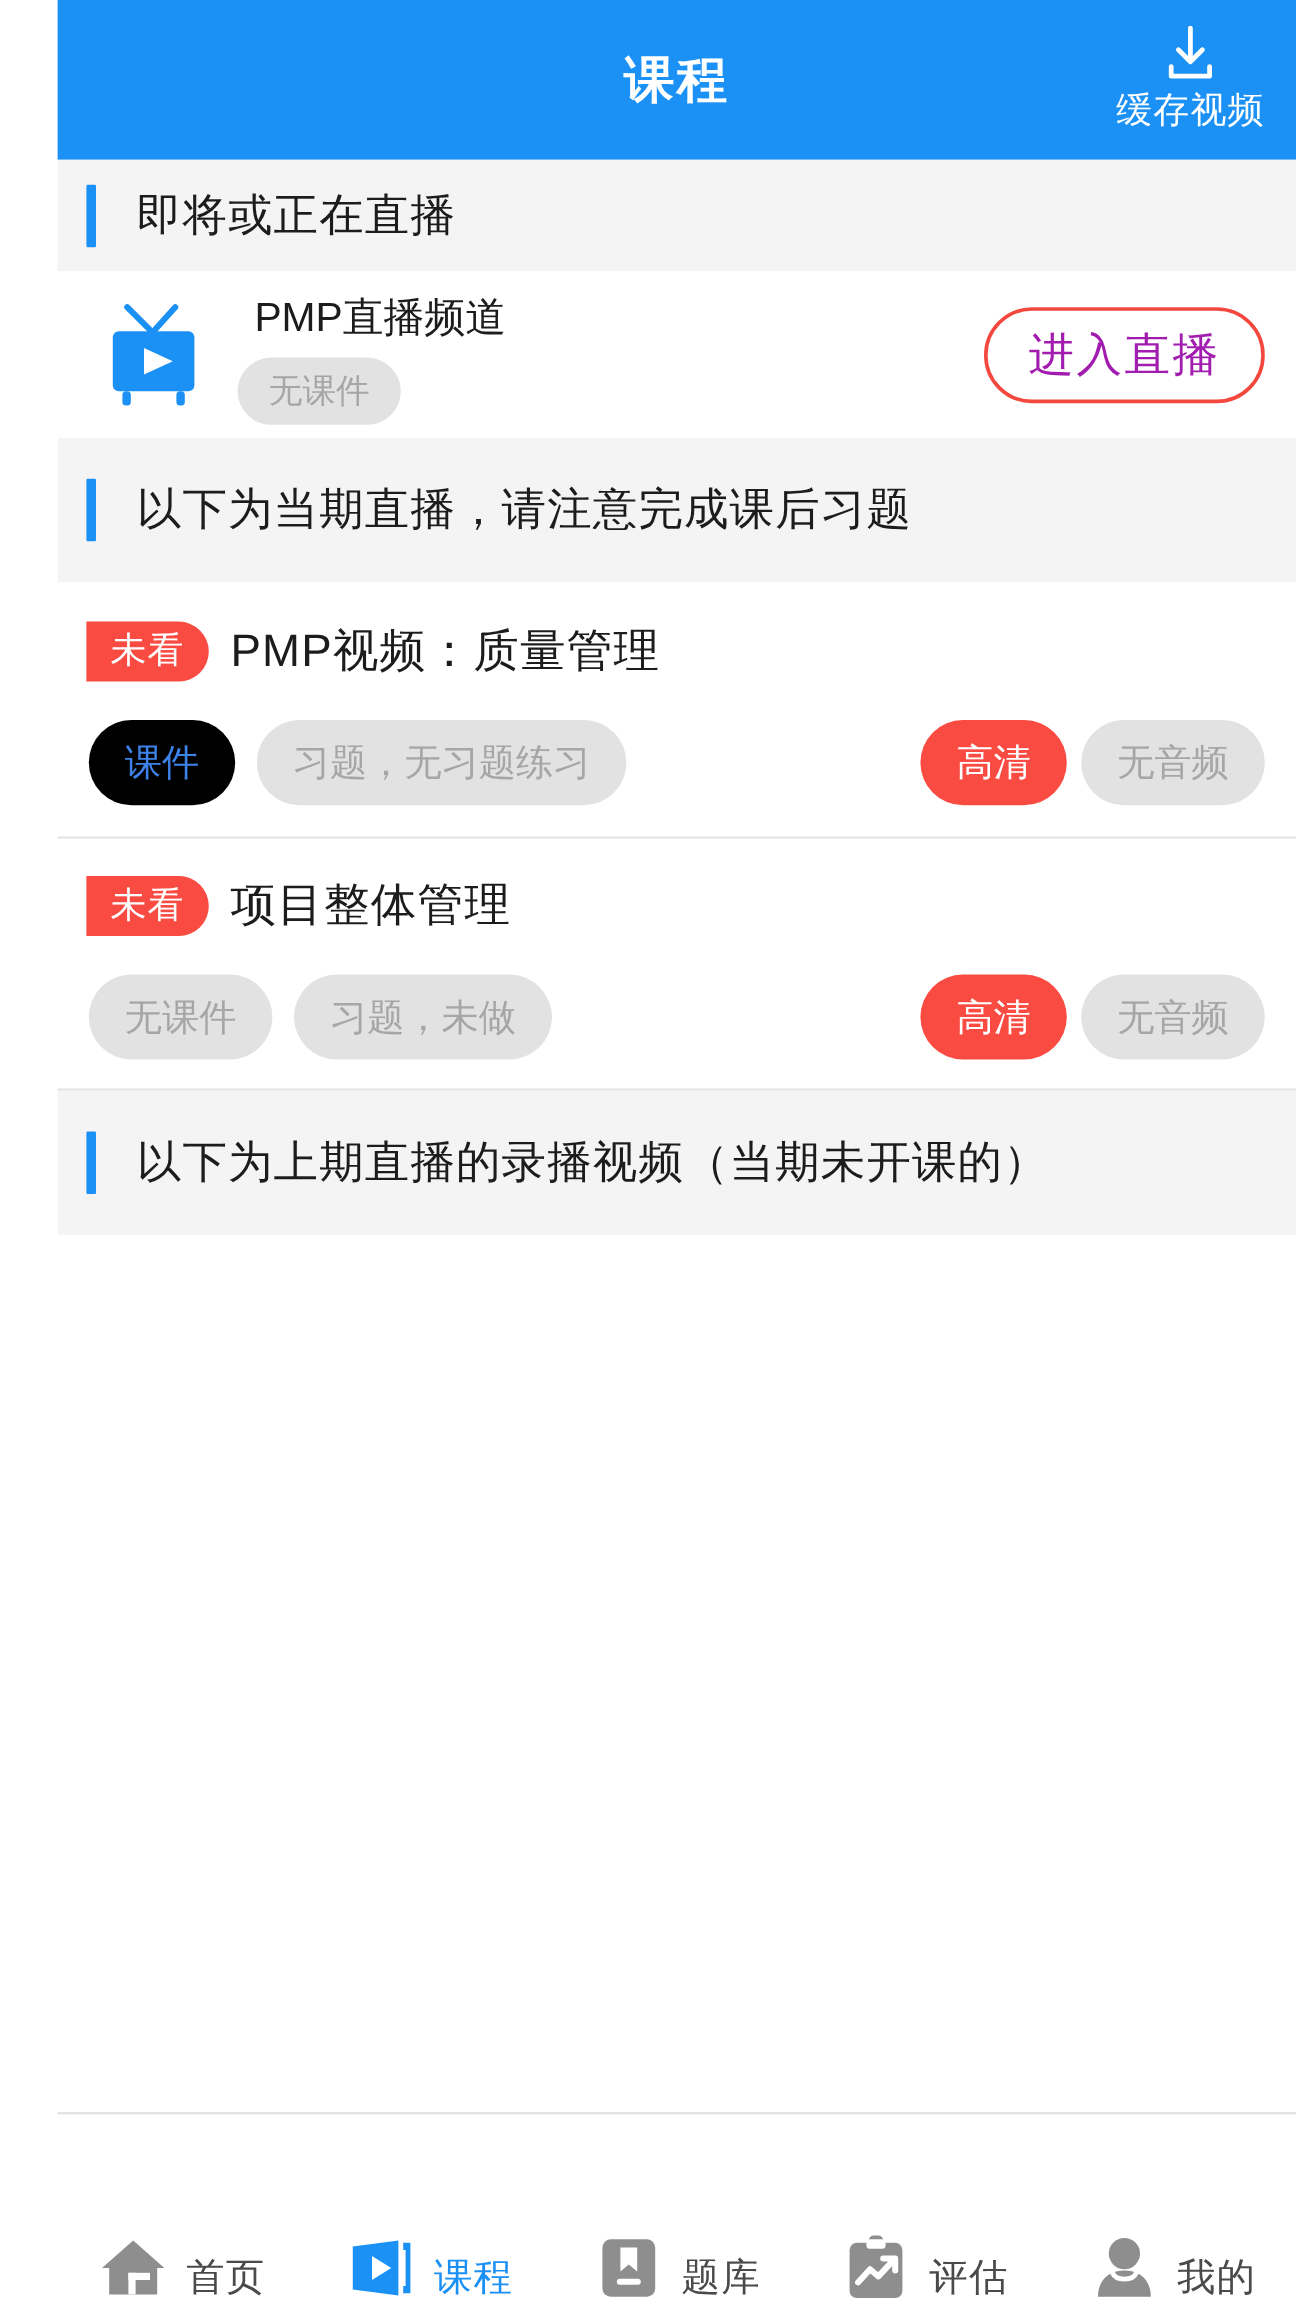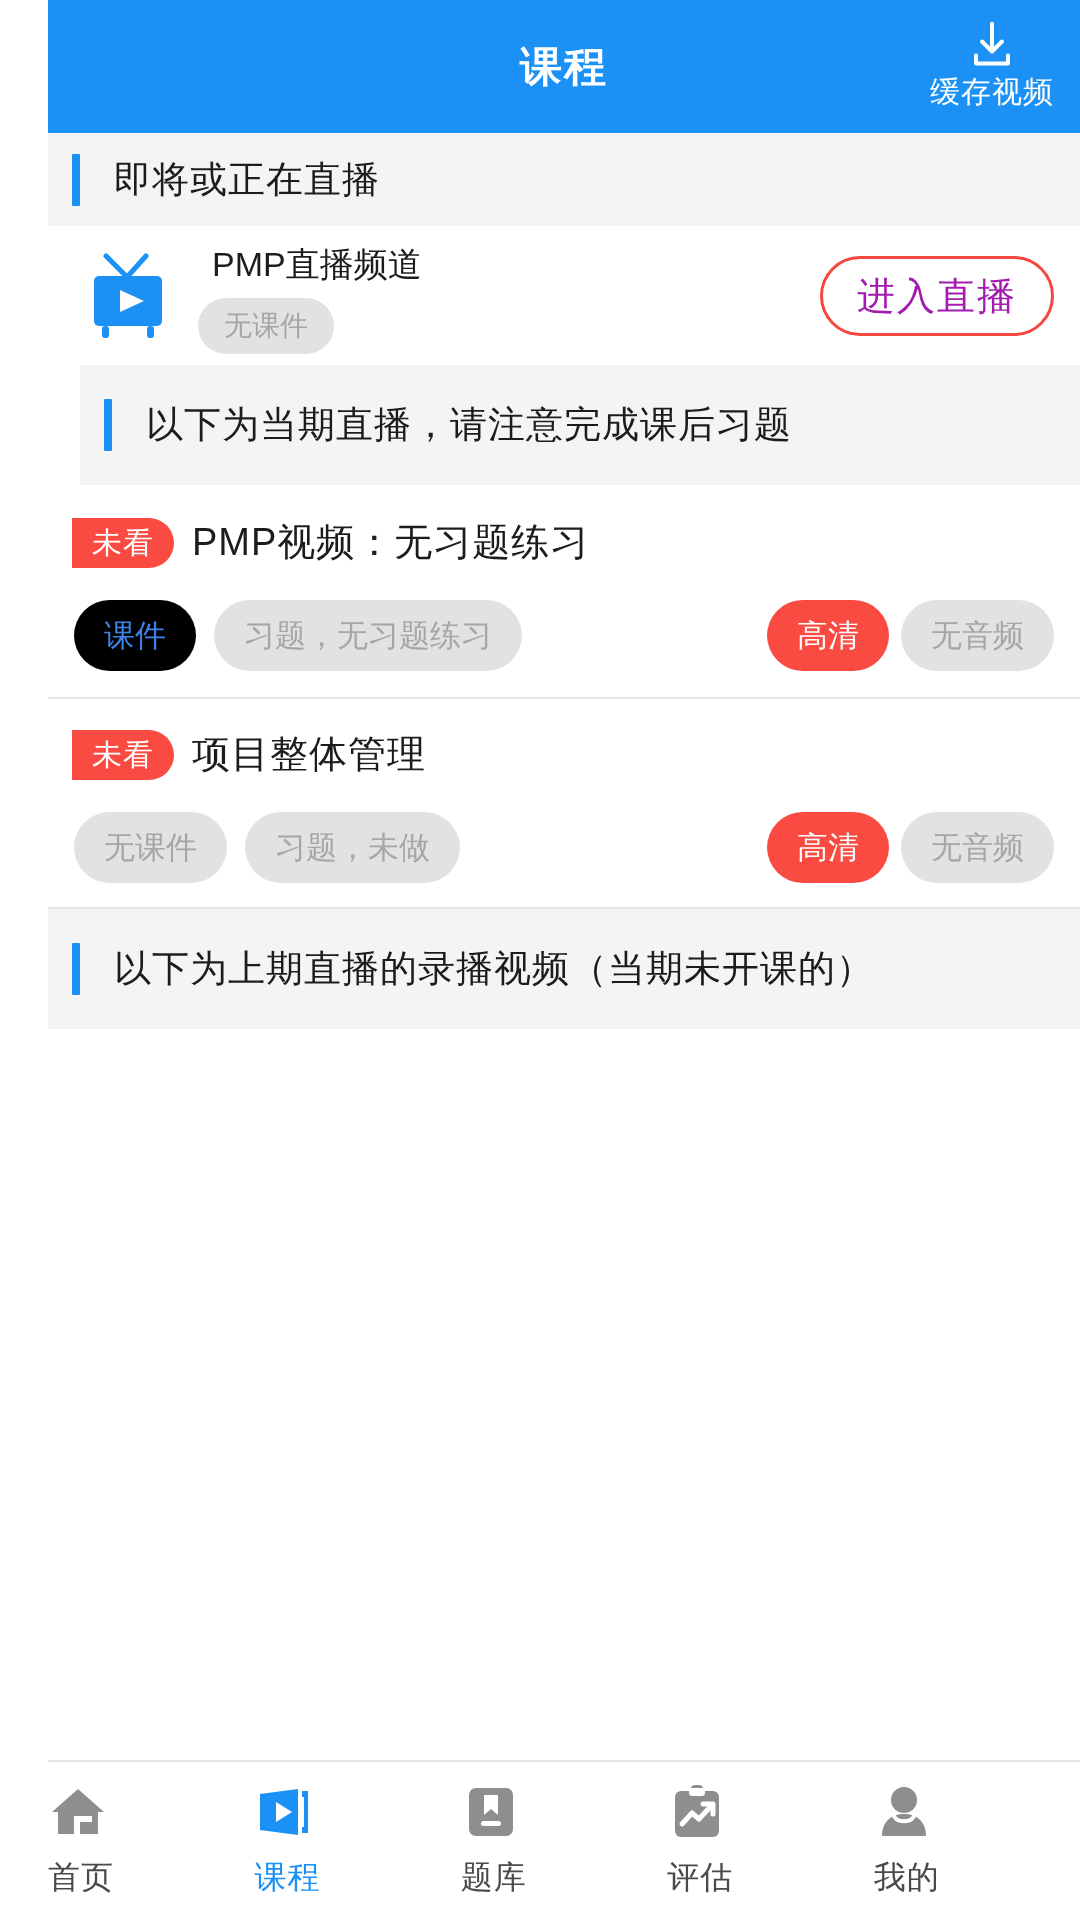--- a/index.html
+++ b/index.html
@@ -26,21 +26,21 @@
   .topbar-action-label { color:#ffffff; font-size:30px; letter-spacing:1px; }
 
   
   .section {
     background:#f4f4f4; display:flex; align-items:center;
     padding-left:24px; flex:0 0 auto;
   }
   .section-bar { width:8px; height:52px; background:#1b90f5; border-radius:1px; flex:0 0 auto; }
   .section-title { margin-left:34px; font-size:37px; color:#1c1c1c; letter-spacing:1px; }
   .sec-a { height:93px; }
-  .sec-b { height:120px;margin-left:32px; }
+  .sec-b { height:120px; }
   .sec-c { height:120px; }
 
   
   .live-row {
     background:#ffffff; flex:0 0 auto; height:139px;
     display:flex; align-items:center; padding:0 26px 0 36px; position:relative;
   }
   .tv-icon { width:92px; height:92px; flex:0 0 auto; margin-right:22px; }
   .live-mid { flex:1 1 auto; display:flex; flex-direction:column; gap:10px; min-width:0; padding-top:4px; }
   .live-name { font-size:34px; color:#1c1c1c; padding-left:14px; }
@@ -83,22 +83,22 @@
 
   
   .filler { flex:1 1 auto; background:#ffffff; }
 
   
   .bottomnav {
     height:160px; flex:0 0 auto; background:#ffffff;
     border-top:2px solid #e4e4e4; display:flex; align-items:stretch;
   }
   .nav-item {
-    flex:1 1 0; display:flex; flex-direction:column;
-    align-items:flex-start; justify-content:center; gap:14px;
+    flex:1 1 0; display:flex; flex-direction:row;
+    align-items:flex-end; justify-content:center; gap:14px;
   }
   .nav-icon { width:60px; height:60px; display:block; }
   .nav-label { font-size:32px; color:#4a4a4a; letter-spacing:1px; }
   .nav-item.active .nav-label { color:#1b90f5; }
 </style>
 </head>
 <body>
 
 <div class="screen">
 
@@ -140,21 +140,21 @@
   <div class="section sec-b">
     <div class="section-bar"></div>
     <div class="section-title">以下为当期直播，请注意完成课后习题</div>
   </div>
 
   <div class="cards">
 
     <div class="card">
       <div class="card-title-row">
         <span class="badge-unseen">未看</span>
-        <span class="card-title">PMP视频：无习题练习</span>
+        <span class="card-title">PMP视频：质量管理</span>
       </div>
       <div class="card-tags">
         <div class="tags-left">
           <span class="pill pill-blue">课件</span>
           <span class="pill pill-gray">习题，无习题练习</span>
         </div>
         <div class="tags-right">
           <span class="pill pill-red">高清</span>
           <span class="pill pill-gray">无音频</span>
         </div>

